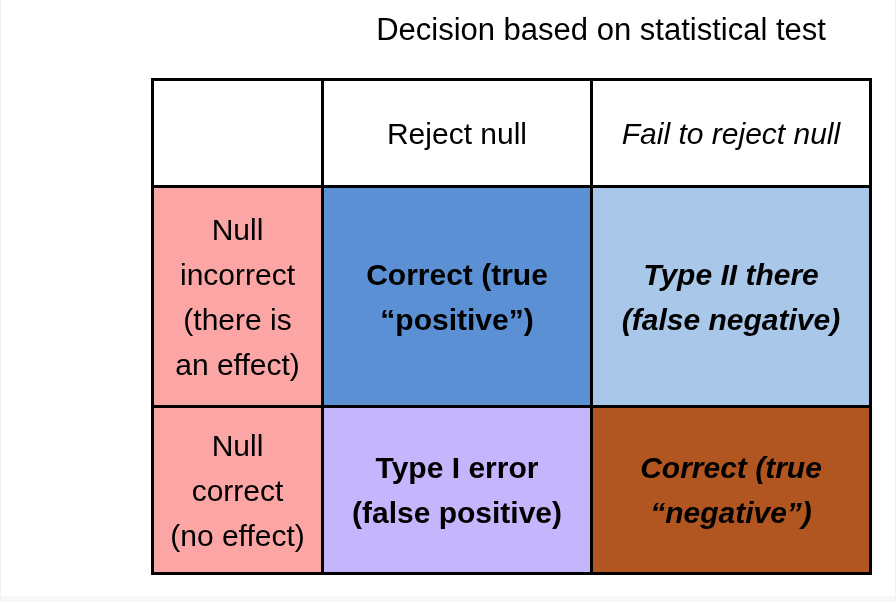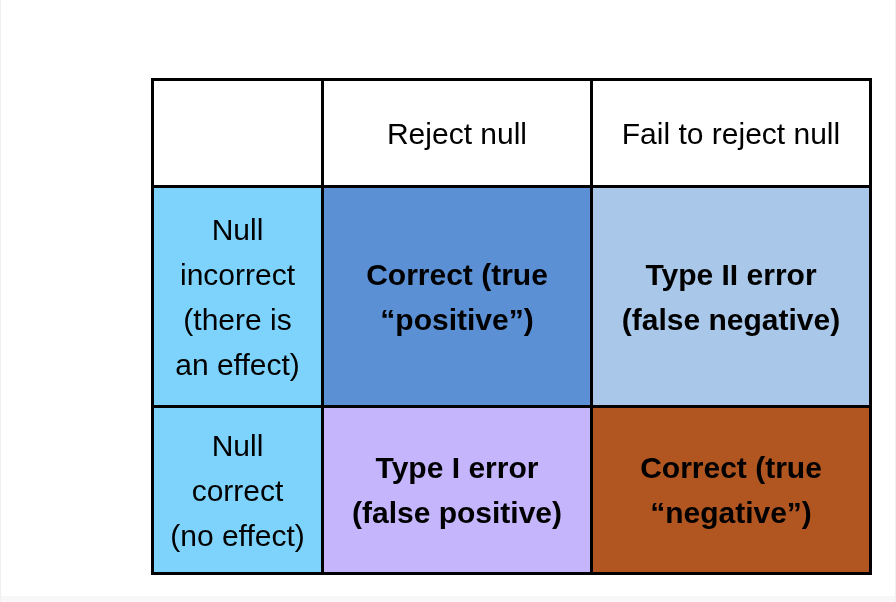--- a/index.html
+++ b/index.html
@@ -52,58 +52,59 @@
     font-size: 30px;
     line-height: 1.5;
     white-space: pre-line;
     overflow: hidden;
   }
   td.corner {
     border: none;
     background: transparent;
   }
   td.col-head { height: 104px; background: #ffffff; }
-  td.row-head { background: #7dd3fc; margin-left: 44px; }
+  td.row-head { background: #fca5a5; margin-left: 44px; }
   tr.row-1 td { height: 217px; }
   tr.row-2 td { height: 164px; }
   td.data-cell { font-weight: bold; }
   .col-w-head { width: 167px; }
   .col-w-1 { width: 266px; }
-  .col-w-2 { width: 276px; }
+  .col-w-2 { width: 276px; font-style: italic; }
   .card-bottom-edge {
     position: absolute;
     left: 0;
     bottom: 0;
     width: 100%;
     height: 6px;
     background: #f7f7f8;
   }
 </style>
 </head>
 <body>
 
 <div class="stage">
 
+  <div class="title">Decision based on statistical test</div>
 
 
   <table class="matrix">
     <tbody>
         <tr class="row-head-row">
       <td class="corner col-w-head"></td>
       <td class="col-head col-w-1">Reject null</td>
       <td class="col-head col-w-2">Fail to reject null</td>
     </tr>
     <tr class="row-1">
       <td class="row-head col-w-head">Null
 incorrect
 (there is
 an effect)</td>
       <td class="data-cell col-w-1" style="background-color: rgb(92, 144, 212);">Correct (true
 “positive”)</td>
-      <td class="data-cell col-w-2" style="background-color: rgb(169, 199, 232);">Type II error
+      <td class="data-cell col-w-2" style="background-color: rgb(169, 199, 232);">Type II there
 (false negative)</td>
     </tr>
     <tr class="row-2">
       <td class="row-head col-w-head">Null
 correct
 (no effect)</td>
       <td class="data-cell col-w-1" style="background-color: #c4b5fd;">Type I error
 (false positive)</td>
       <td class="data-cell col-w-2" style="background-color: rgb(177, 86, 33);">Correct (true
 “negative”)</td>

